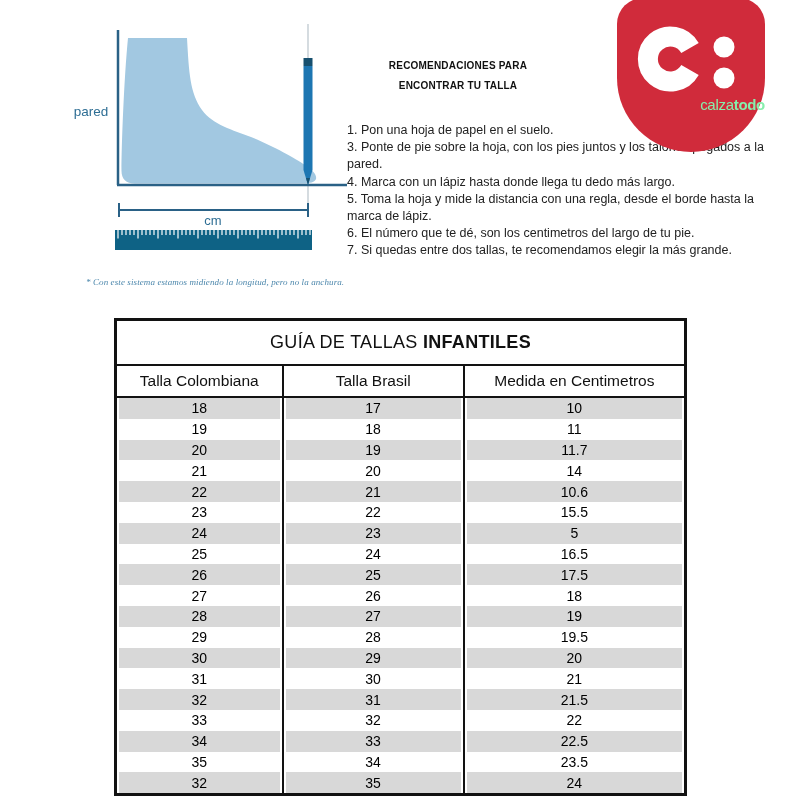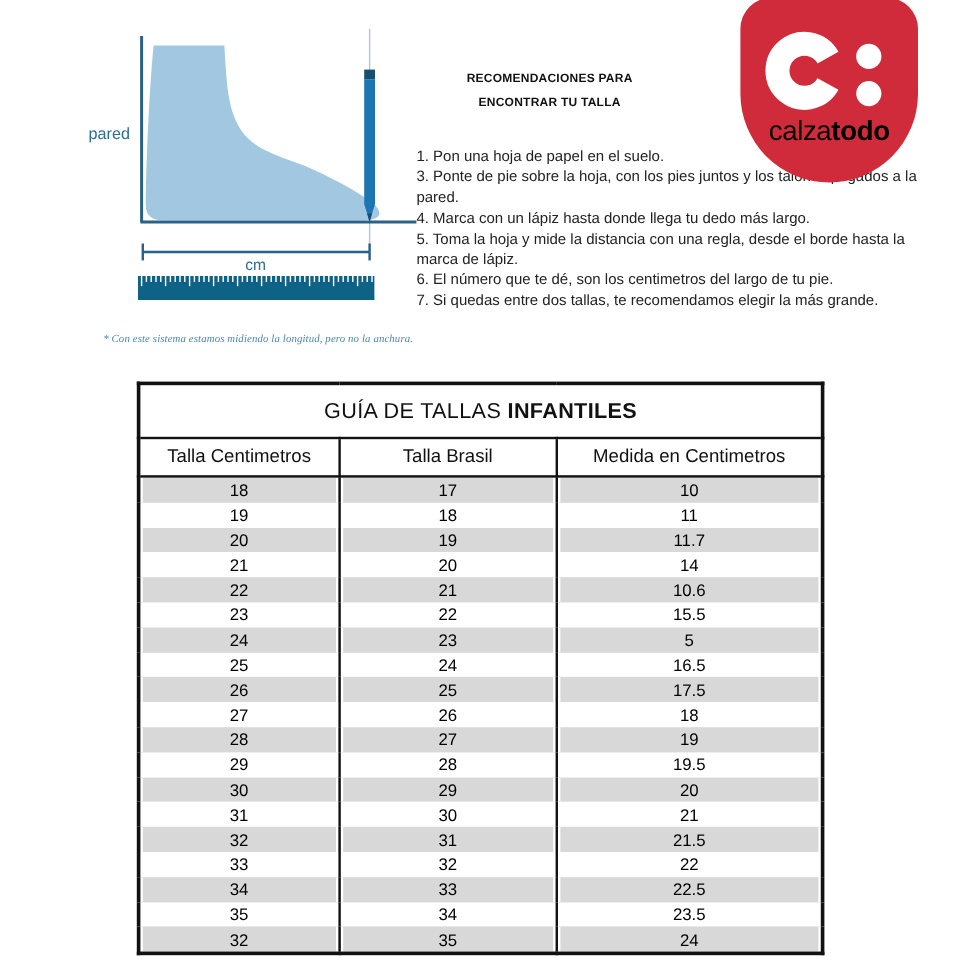--- a/index.html
+++ b/index.html
@@ -28,22 +28,22 @@
   }
   .step{margin:0;}
 
   
   .badge{
     left:617px;top:-2px;width:148px;height:154px;
     background:#d02b3b;border-radius:26px 26px 74px 74px;
   }
   .badge svg{position:absolute;left:0;top:0;}
   .brand{
-    position:absolute;left:0;top:98px;width:100%;text-align:center;
-    color:#000000;font-size:23px;letter-spacing:-.3px;
+    position:absolute;left:0;top:98px;width:100%;text-align:right;
+    color:#86efac;font-size:15px;letter-spacing:-.3px;
   }
   .brand .bold{font-weight:bold;}
 
   
   .table-wrap{left:114px;top:318px;}
   table.sizes{
     border-collapse:collapse;width:573px;table-layout:fixed;
     border:3px solid #121212;
   }
   table.sizes td,table.sizes th{padding:0;text-align:center;font-weight:normal;}
@@ -181,21 +181,21 @@
       <colgroup>
           <col style="width:29.3%">
           <col style="width:31.8%">
           <col style="width:38.9%">
         </colgroup>
       <thead>
         <tr>
           <td class="title-cell" colspan="3"><span>GUÍA DE TALLAS </span><span class="bold">INFANTILES</span></td>
         </tr>
         <tr class="cols">
-          <th class="vline">Talla Centimetros</th>
+          <th class="vline">Talla Colombiana</th>
           <th class="vline">Talla Brasil</th>
           <th>Medida en Centimetros</th>
         </tr>
       </thead>
       <tbody>
           <tr class="stripe">
             <td class="vline">18</td>
             <td class="vline">17</td>
             <td>10</td>
           </tr>

